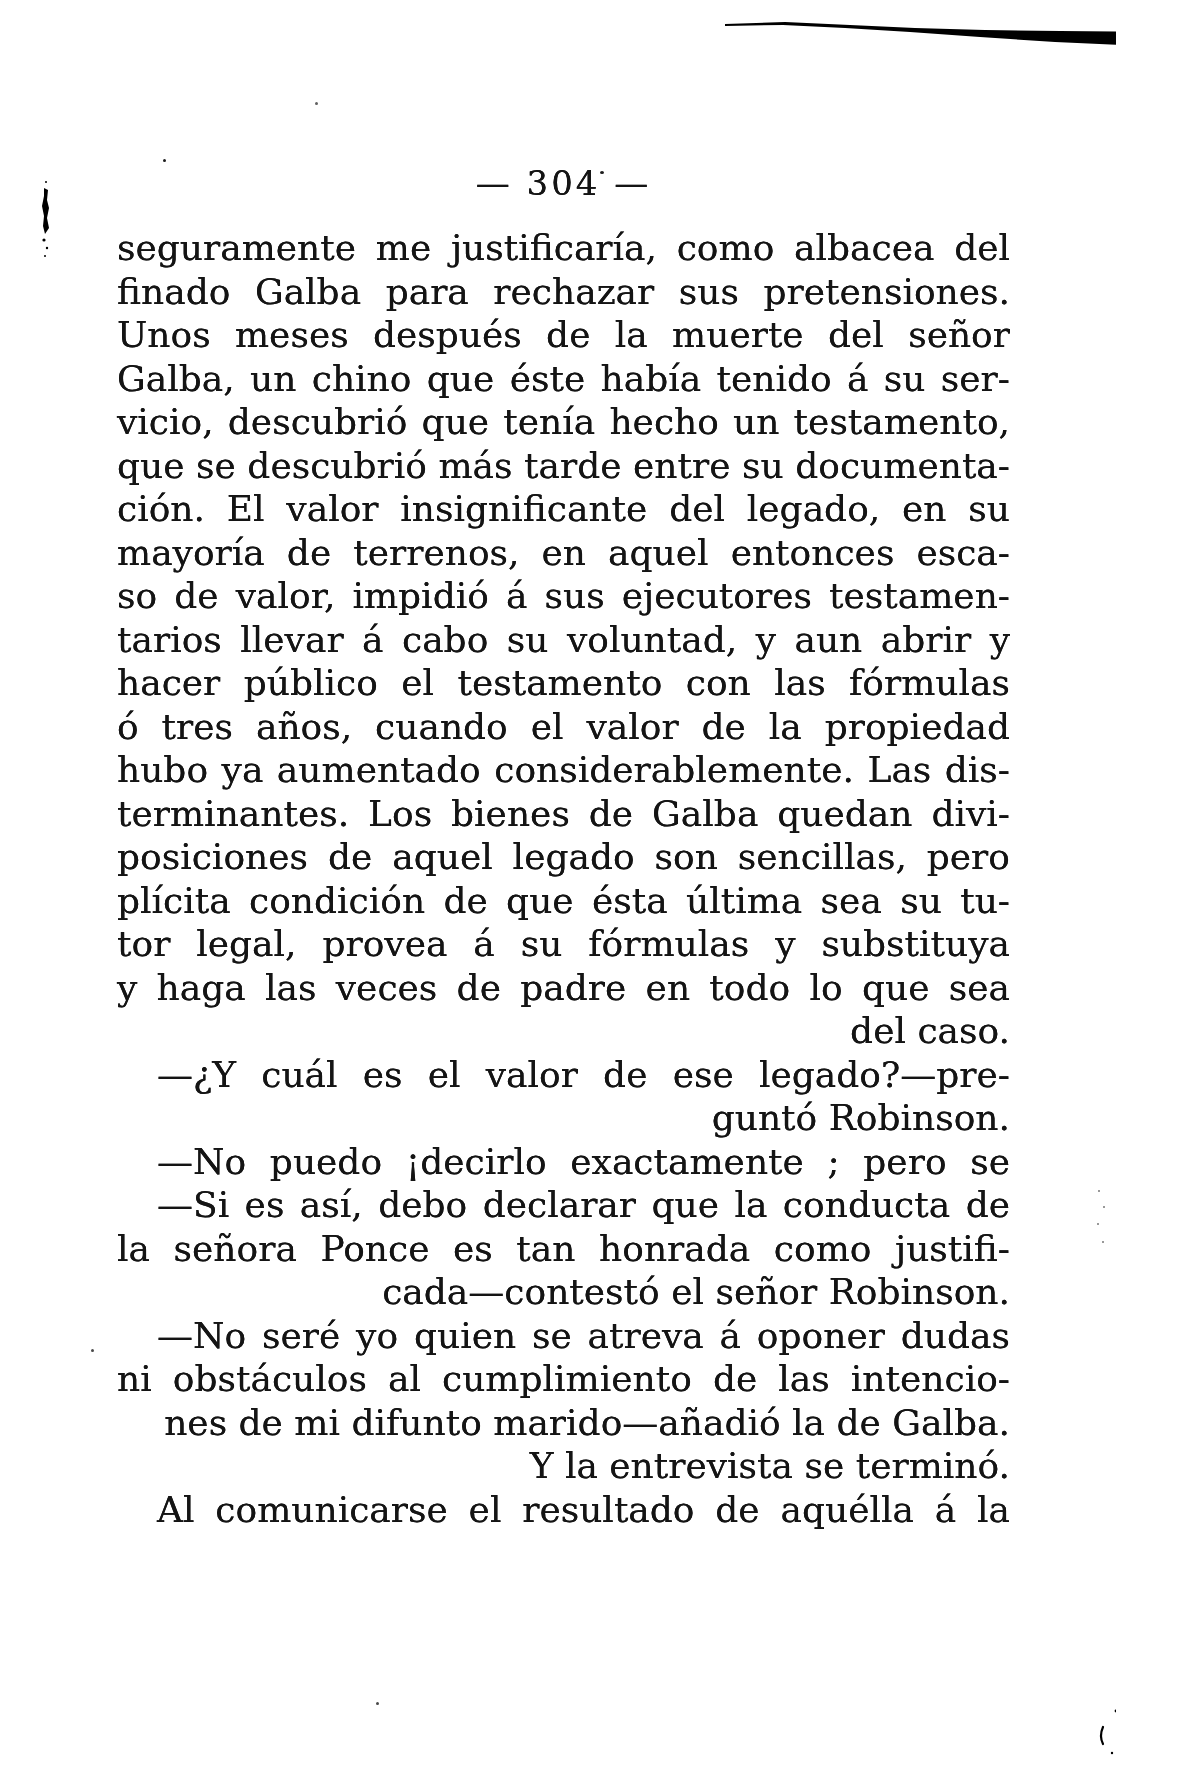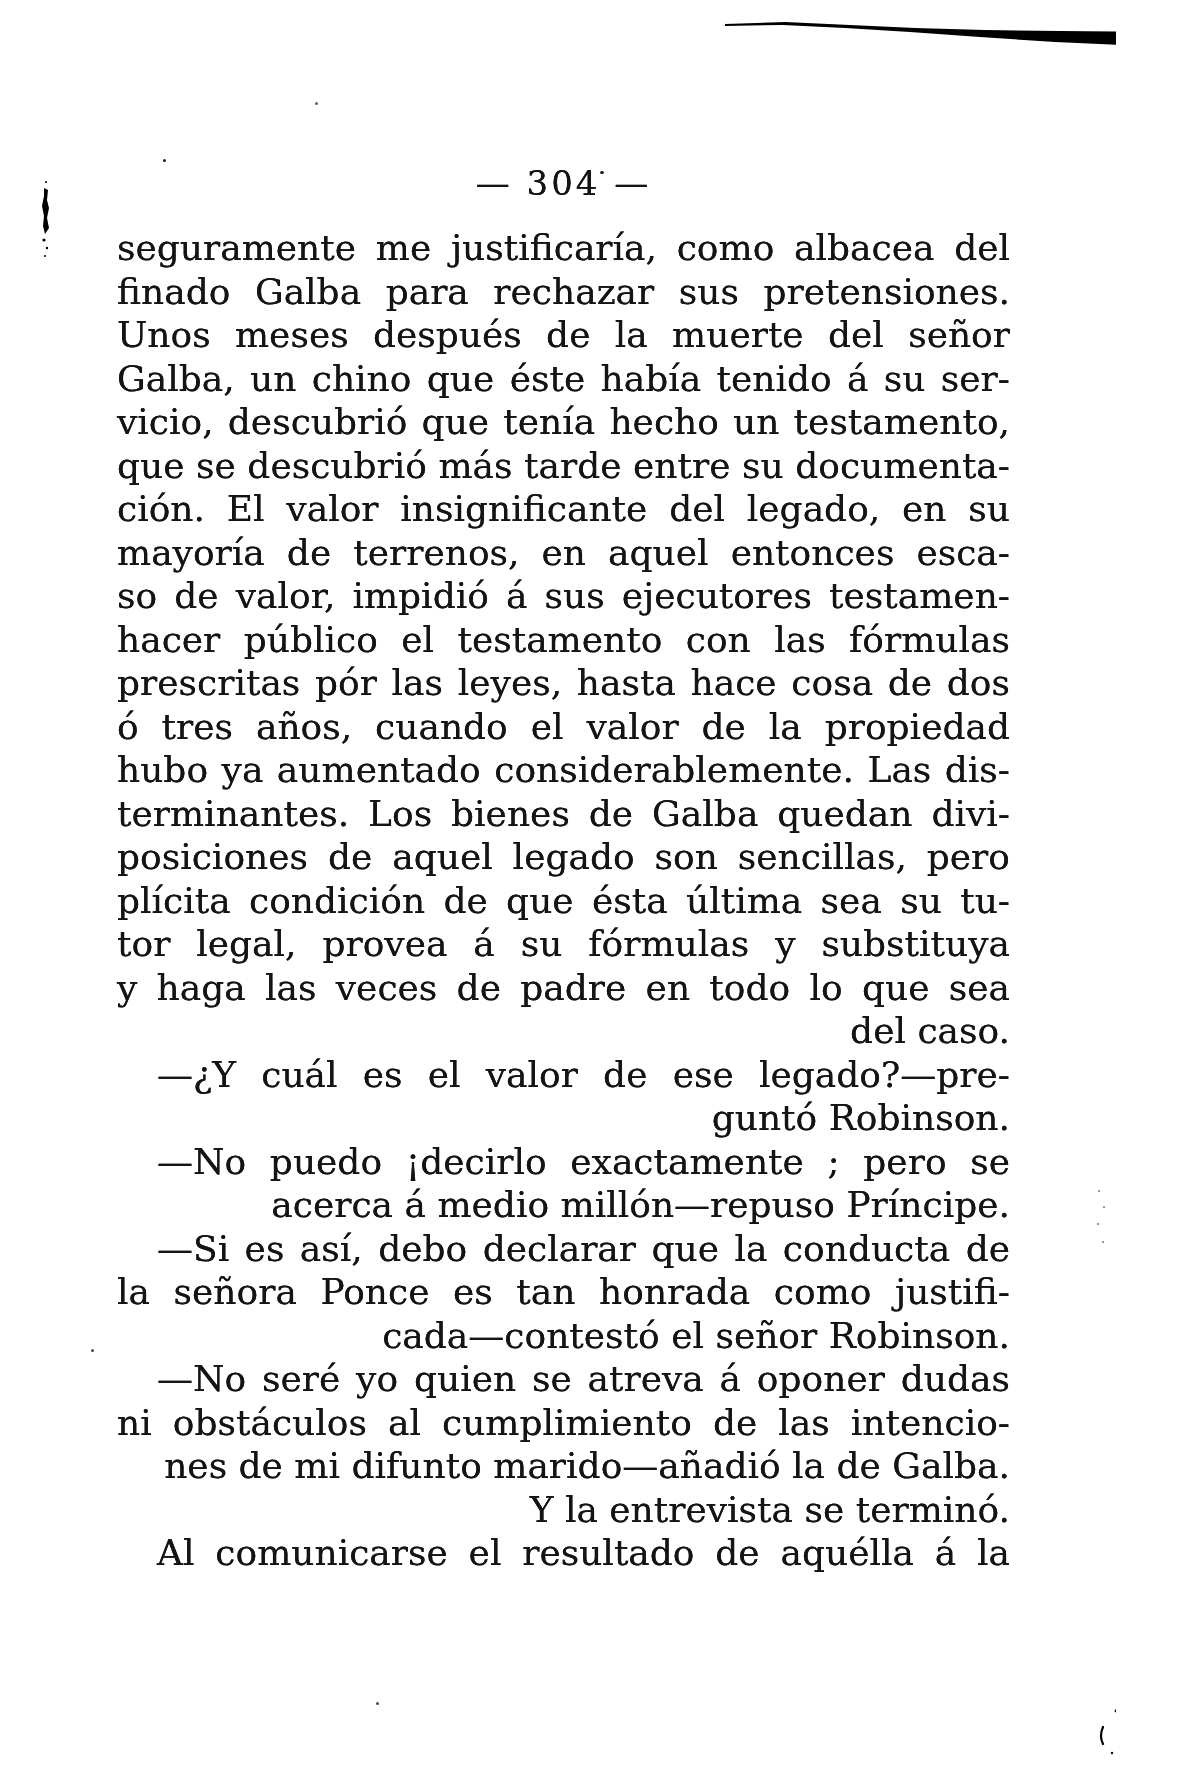--- a/index.html
+++ b/index.html
@@ -109,34 +109,33 @@
   <div class="text-block">
       <div class="line j">seguramente me justificaría, como albacea del</div>
       <div class="line j">finado Galba para rechazar sus pretensiones.</div>
       <div class="line j">Unos meses después de la muerte del señor</div>
       <div class="line j">Galba, un chino que éste había tenido á su ser-</div>
       <div class="line j">vicio, descubrió que tenía hecho un testamento,</div>
       <div class="line j">que se descubrió más tarde entre su documenta-</div>
       <div class="line j">ción. El valor insignificante del legado, en su</div>
       <div class="line j">mayoría de terrenos, en aquel entonces esca-</div>
       <div class="line j">so de valor, impidió á sus ejecutores testamen-</div>
+      <div class="line j">tarios llevar á cabo su voluntad, y aun abrir y</div>
       <div class="line j">hacer público el testamento con las fórmulas</div>
-      <div class="line j">prescritas pór las leyes, hasta hace cosa de dos</div>
       <div class="line j">ó tres años, cuando el valor de la propiedad</div>
       <div class="line j">hubo ya aumentado considerablemente. Las dis-</div>
       <div class="line j">terminantes. Los bienes de Galba quedan divi-</div>
       <div class="line j">posiciones de aquel legado son sencillas, pero</div>
       <div class="line j">plícita condición de que ésta última sea su tu-</div>
       <div class="line j">tor legal, provea á su fórmulas y substituya</div>
       <div class="line j">y haga las veces de padre en todo lo que sea</div>
       <div class="line">del caso.</div>
       <div class="line j indent">—¿Y cuál es el valor de ese legado?—pre-</div>
       <div class="line">guntó Robinson.</div>
       <div class="line j indent">—No puedo ¡decirlo exactamente ; pero se</div>
-      <div class="line">acerca á medio millón—repuso Príncipe.</div>
       <div class="line j indent">—Si es así, debo declarar que la conducta de</div>
       <div class="line j">la señora Ponce es tan honrada como justifi-</div>
       <div class="line">cada—contestó el señor Robinson.</div>
       <div class="line j indent">—No seré yo quien se atreva á oponer dudas</div>
       <div class="line j">ni obstáculos al cumplimiento de las intencio-</div>
       <div class="line">nes de mi difunto marido—añadió la de Galba.</div>
       <div class="line indent">Y la entrevista se terminó.</div>
       <div class="line j indent">Al comunicarse el resultado de aquélla á la</div>
     </div>
 

